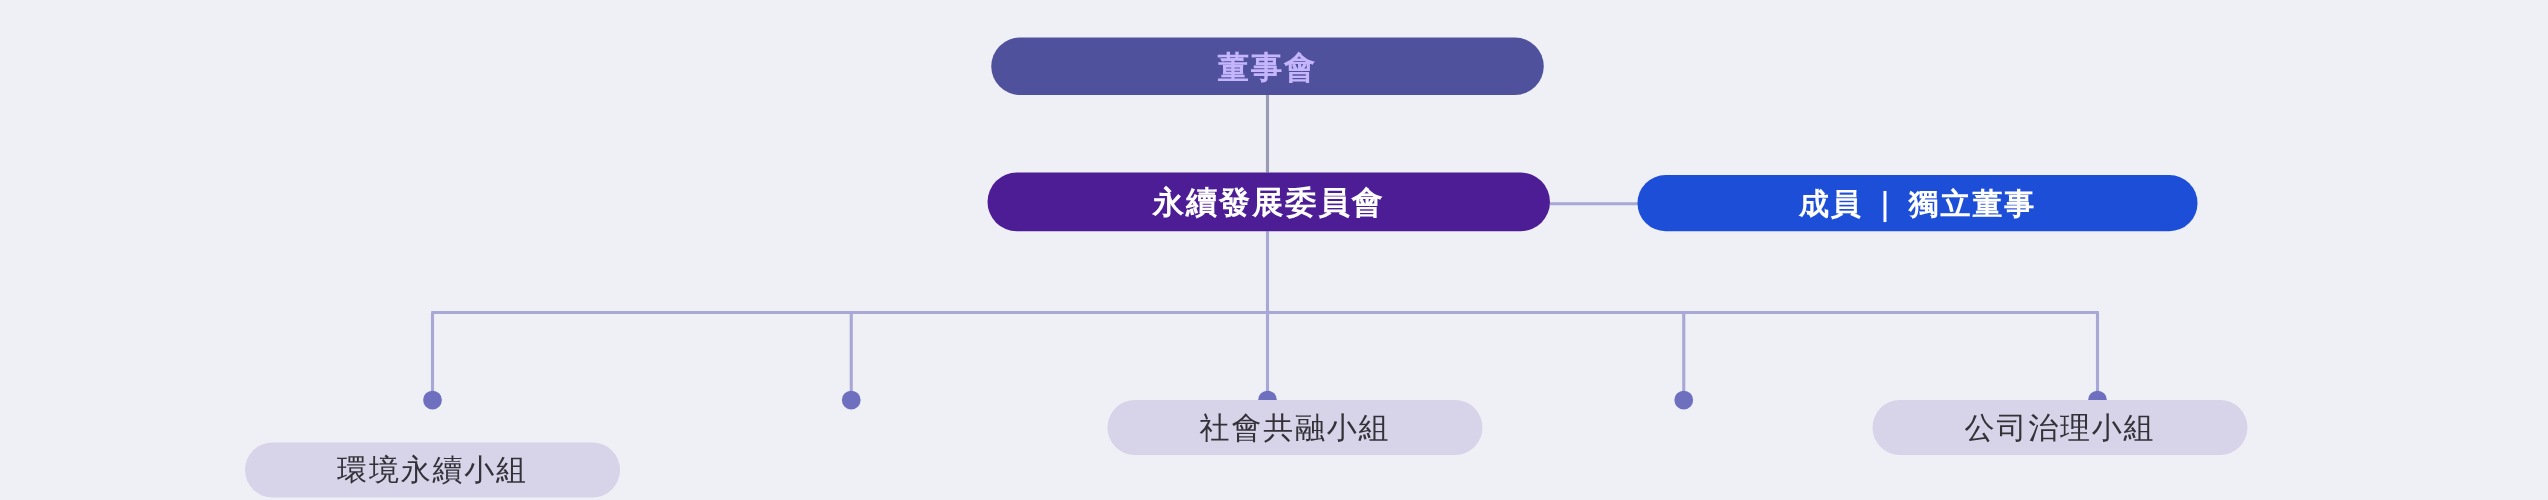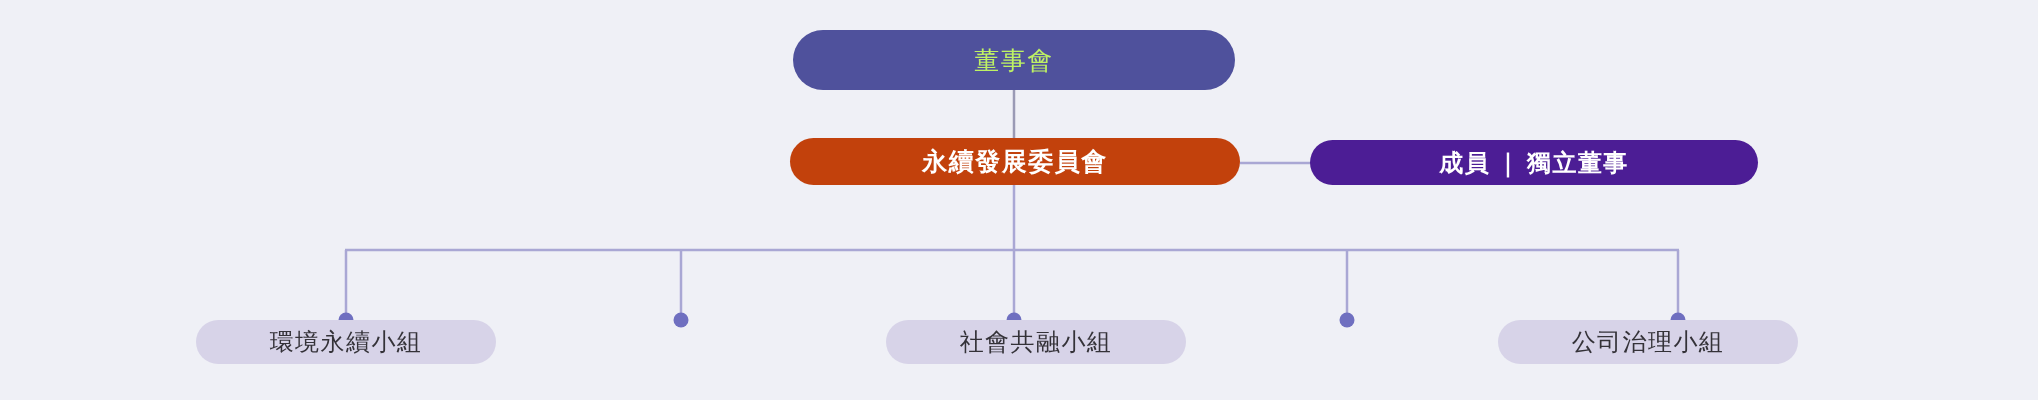--- a/index.html
+++ b/index.html
@@ -40,59 +40,59 @@
     box-sizing: border-box;
     border-radius: 999px;
     white-space: nowrap;
     letter-spacing: 0.06em;
   }
 
   .node-board {
     left: 793px;
     top: 30px;
     width: 442px;
-    height: 60px;
+    height: 46px;
     background: #4f519c;
-    color: #bef264;
+    color: #c4b5fd;
     font-size: 25px;
-    font-weight: normal;
+    font-weight: bold;
   }
 
   .node-committee {
     left: 790px;
     top: 138px;
     width: 450px;
     height: 47px;
-    background: #c2410c;
+    background: #4c1d95;
     color: #ffffff;
     font-size: 25px;
     font-weight: bold;
   }
 
   .node-members {
     left: 1310px;
     top: 140px;
     width: 448px;
     height: 45px;
-    background: #4c1d95;
+    background: #1d4ed8;
     color: #ffffff;
     font-size: 24px;
     font-weight: bold;
   }
 
   .node-team {
     top: 320px;
     height: 44px;
     background: #d7d3e8;
     color: #343238;
     font-size: 24px;
     font-weight: normal;
   }
 
-  .t1 { left: 196px;  width: 300px; }
+  .t1 { left: 196px;  width: 300px; margin-top: 34px; }
   .t2 { left: 532px;  width: 300px; }
   .t3 { left: 886px;  width: 300px; justify-content: center; }
   .t4 { left: 1200px; width: 300px; }
   .t5 { left: 1498px; width: 300px; }
 
   .sep {
     display: inline-block;
     padding: 0 6px;
   }
 </style>

